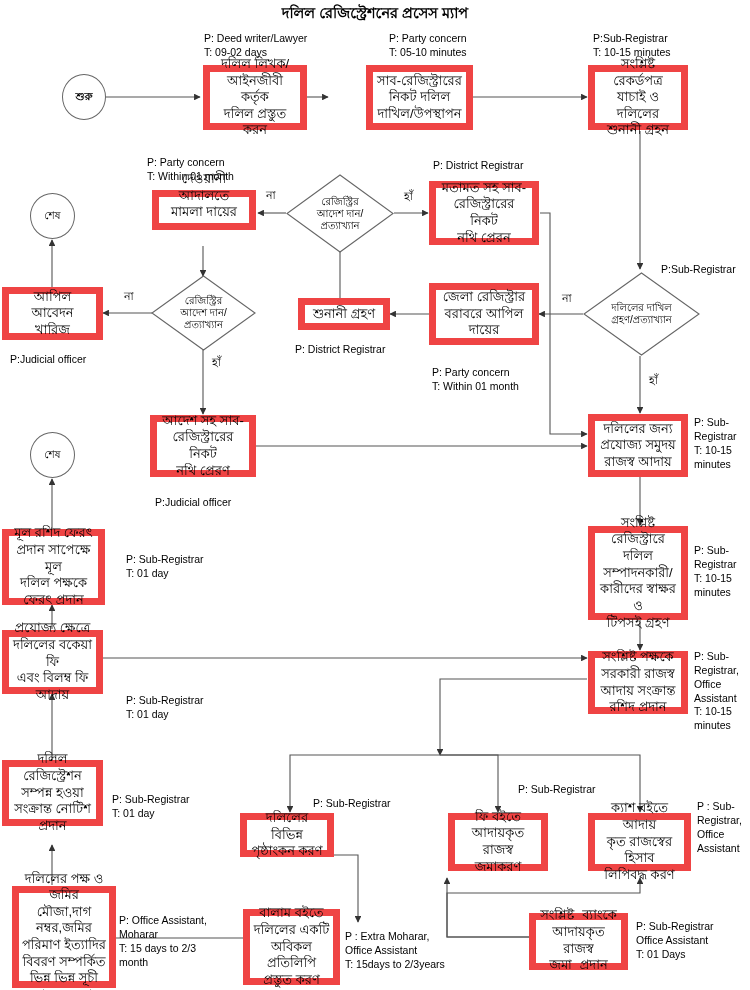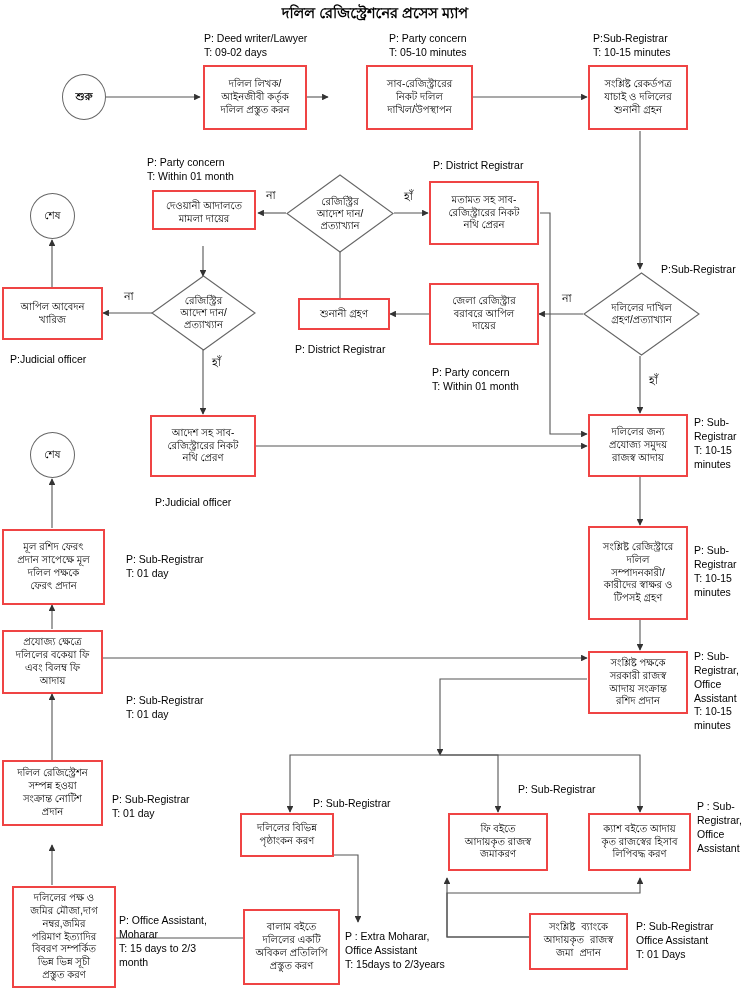--- a/index.html
+++ b/index.html
@@ -34,27 +34,27 @@
     width: 750px;
     text-align: center;
     font-size: 14.5px;
     font-weight: bold;
     font-family: "Liberation Sans", sans-serif;
     letter-spacing: 0px;
   }
   .node {
     position: absolute;
     box-sizing: border-box;
-    border: 2px solid #ef4444;
+    border: 7px solid #ef4444;
     background: #ffffff;
     display: flex;
     align-items: center;
     justify-content: center;
     text-align: center;
-    font-size: 10px;
+    font-size: 13px;
     line-height: 1.28;
     padding: 2px 3px;
     z-index: 3;
   }
   .node span { display: block; width: 100%; }
   .terminator {
     position: absolute;
     box-sizing: border-box;
     border: 1px solid #666;
     border-radius: 50%;

